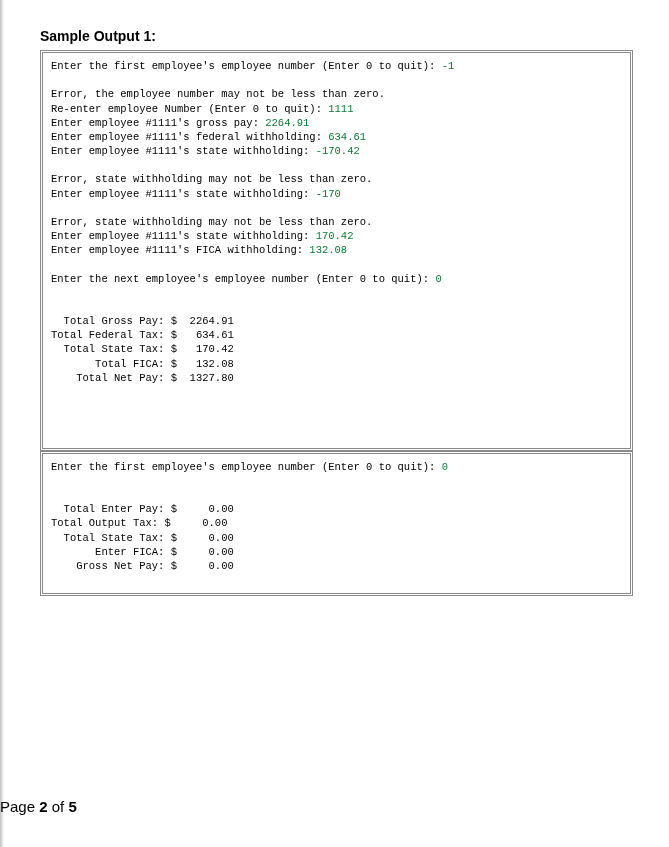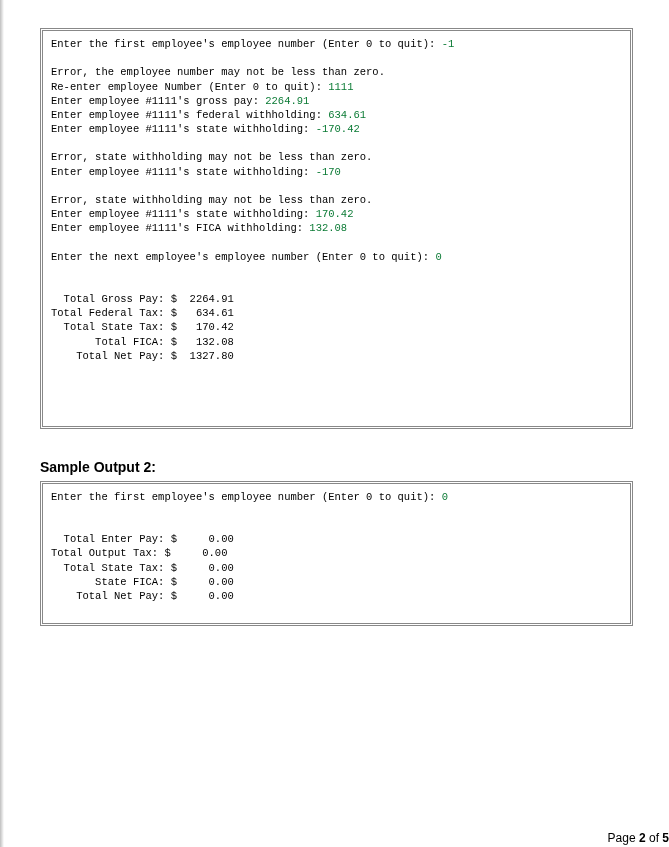--- a/index.html
+++ b/index.html
@@ -21,49 +21,49 @@
     font-size: 14px;
     margin: 0 0 6px 0;
   }
   .code-box {
     border: 3px double #888;
     padding: 6px 8px 6px 8px;
     font-family: "Courier New", Courier, monospace;
     font-size: 10.5px;
     line-height: 1.35;
     white-space: pre;
-    margin-bottom: 30px;
     color: #000;
   }
   .inp { color: #0a7a34; }
   .footer {
     position: absolute;
-    bottom: 2px;
+    bottom: 32px;
     left: 0;
     right: 0;
-    text-align: right;
-    font-size: 12px;
+    text-align: left;
+    font-size: 15px;
   }
   .footer b { font-weight: bold; }
   .edge {
     position: absolute;
     left: 0;
     top: 0;
     bottom: 0;
     width: 4px;
     background: linear-gradient(to right, rgba(0,0,0,0.25), rgba(0,0,0,0));
   }
 </style>
 </head>
 <body>
 
 <div class="edge"></div>
 
 <div class="page">
 
+  <div class="section-title">Sample Output 1:</div>
   <div class="code-box" id="box1"><span><span>Enter the first employee's employee number (Enter 0 to quit): </span><span class="inp">-1</span></span>
 
 <span><span>Error, the employee number may not be less than zero.</span></span>
 <span><span>Re-enter employee Number (Enter 0 to quit): </span><span class="inp">1111</span></span>
 <span><span>Enter employee #1111's gross pay: </span><span class="inp">2264.91</span></span>
 <span><span>Enter employee #1111's federal withholding: </span><span class="inp">634.61</span></span>
 <span><span>Enter employee #1111's state withholding: </span><span class="inp">-170.42</span></span>
 
 <span><span>Error, state withholding may not be less than zero.</span></span>
 <span><span>Enter employee #1111's state withholding: </span><span class="inp">-170</span></span>
@@ -79,29 +79,28 @@
 <span><span>Total Federal Tax: $   634.61</span></span>
 <span><span>  Total State Tax: $   170.42</span></span>
 <span><span>       Total FICA: $   132.08</span></span>
 <span><span>    Total Net Pay: $  1327.80</span></span>
 
 
 
 
 </div>
 
-  <div class="section-title">Sample Output 2:</div>
   <div class="code-box" id="box2"><span><span>Enter the first employee's employee number (Enter 0 to quit): </span><span class="inp">0</span></span>
 
 
 <span><span>  Total Enter Pay: $     0.00</span></span>
 <span><span>Total Output Tax: $     0.00</span></span>
 <span><span>  Total State Tax: $     0.00</span></span>
-<span><span>       State FICA: $     0.00</span></span>
-<span><span>    Total Net Pay: $     0.00</span></span>
+<span><span>       Enter FICA: $     0.00</span></span>
+<span><span>    Gross Net Pay: $     0.00</span></span>
 
 </div>
 
 </div>
 
 <div class="footer">
   <span>Page </span><b>2</b><span> of </span><b>5</b>
 </div>
 
 </body></html>

